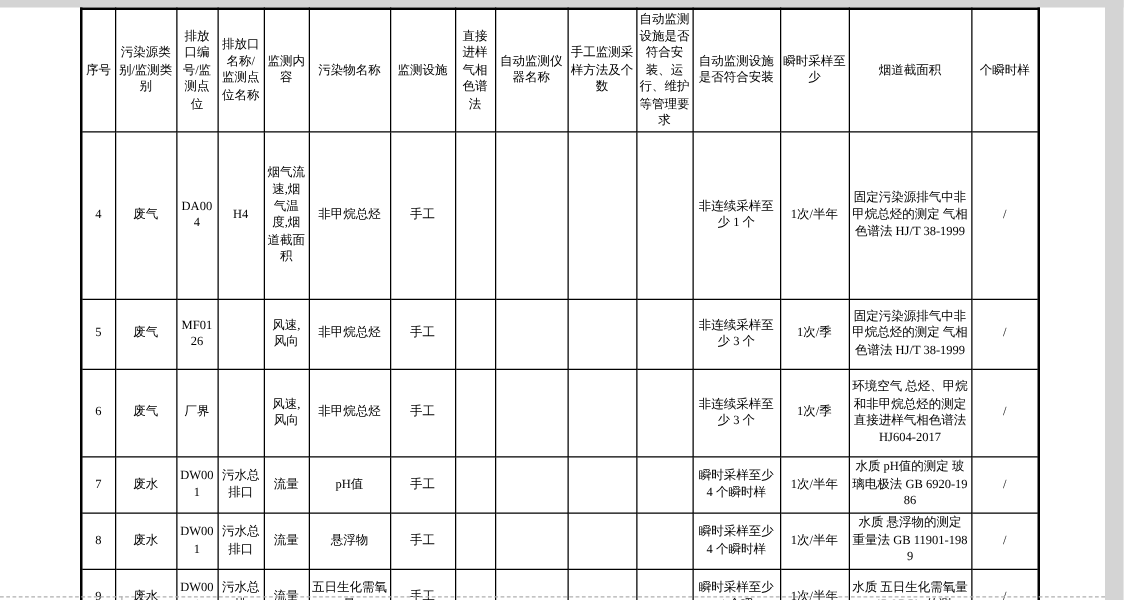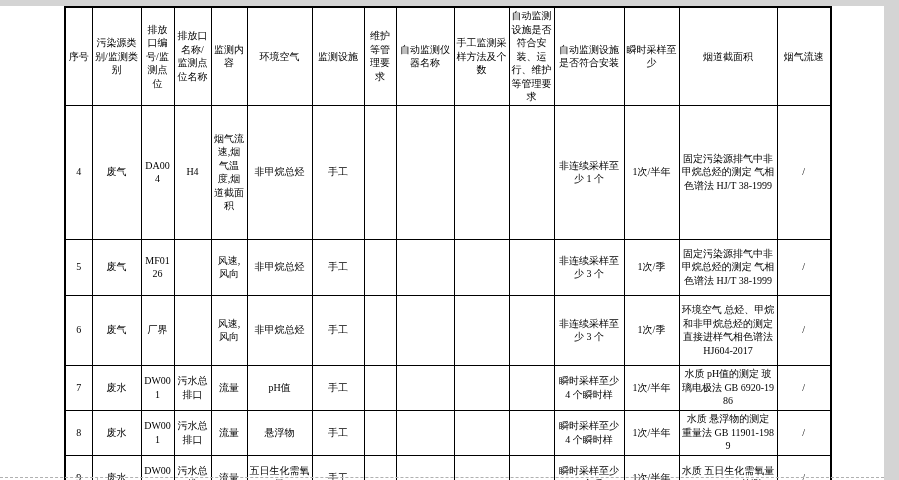--- a/index.html
+++ b/index.html
@@ -94,30 +94,30 @@
       <col style="width: 98px;">
       <col style="width: 54px;">
     </colgroup>
     <thead>
       <tr style="height: 88px;">
         <th>序号</th>
         <th>污染源类别/监测类别</th>
         <th>排放口编号/监测点位</th>
         <th>排放口名称/监测点位名称</th>
         <th>监测内容</th>
-        <th>环境空气</th>
+        <th>污染物名称</th>
         <th>监测设施</th>
-        <th>维护等管理要求</th>
+        <th>直接进样气相色谱法</th>
         <th>自动监测仪器名称</th>
         <th>手工监测采样方法及个数</th>
         <th>自动监测设施是否符合安装、运行、维护等管理要求</th>
         <th>自动监测设施是否符合安装</th>
         <th>瞬时采样至少</th>
         <th>烟道截面积</th>
-        <th>烟气流速</th>
+        <th>个瞬时样</th>
       </tr>
     </thead>
     <tbody>
       <tr style="height: 134px;">
         <td>4</td>
         <td>废气</td>
         <td>DA004</td>
         <td>H4</td>
         <td>烟气流速,烟气温度,烟道截面积</td>
         <td>非甲烷总烃</td>

